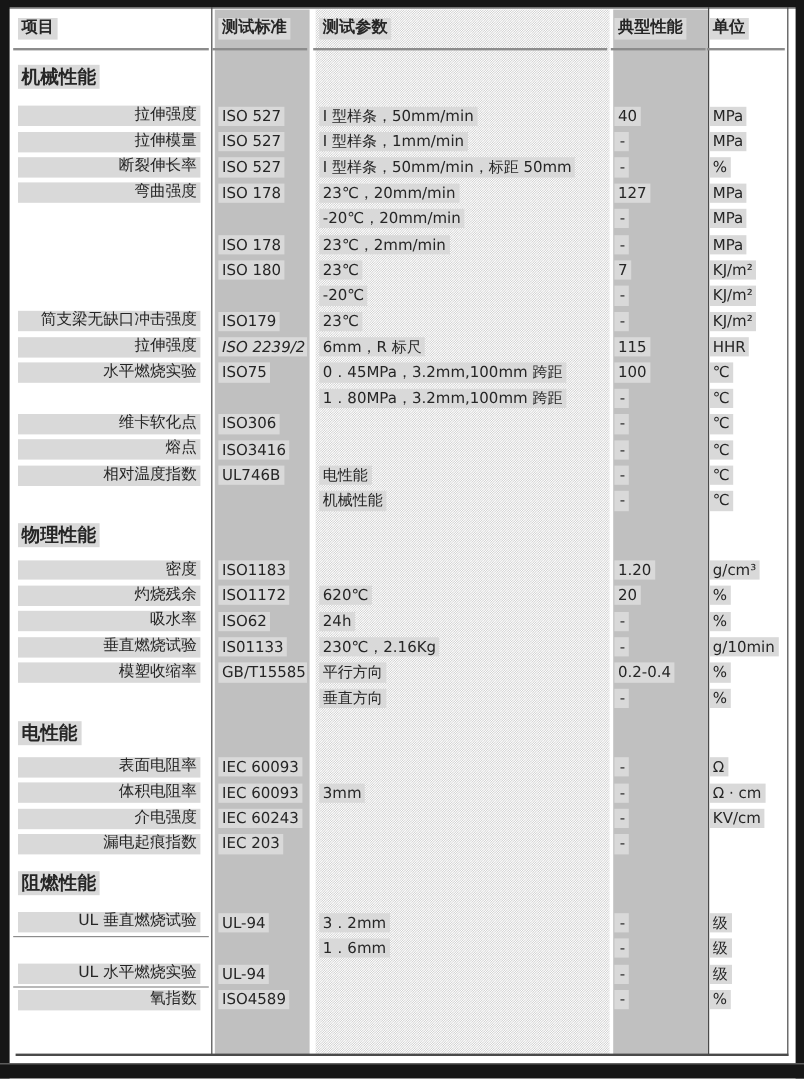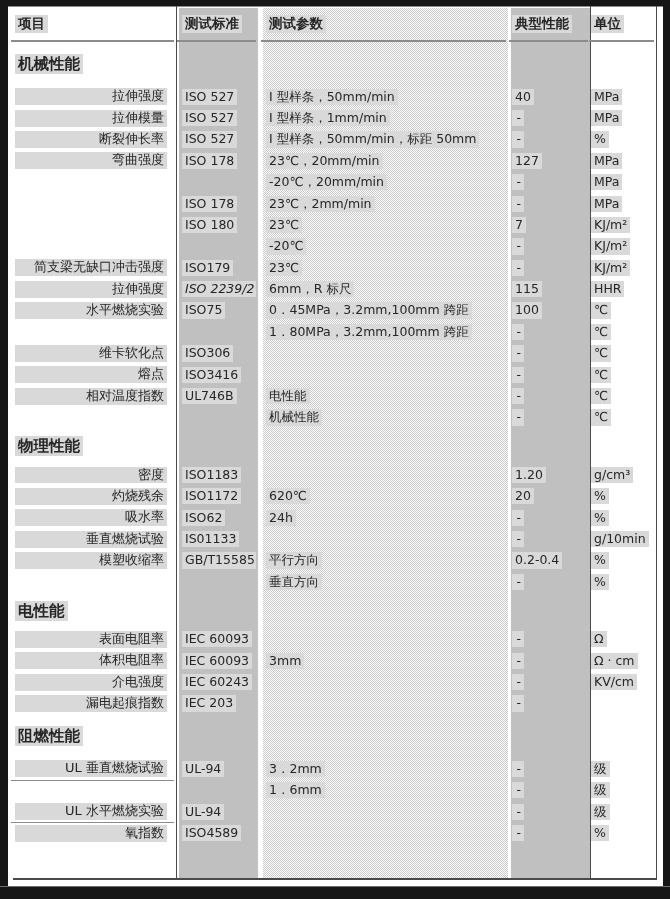--- a/index.html
+++ b/index.html
@@ -389,20 +389,23 @@
           <span class="hl">%</span>
         </div>
       </div>
       <div class="grid-row h-data">
         <div class="cell c1" style="grid-column: 1;">
           <span class="hl item-hl">垂直燃烧试验</span>
         </div>
         <div class="cell c2" style="grid-column: 3;">
           <span class="hl">IS01133</span>
         </div>
+        <div class="cell c3" style="grid-column: 5;">
+          <span class="hl">230℃，2.16Kg</span>
+        </div>
         <div class="cell c4" style="grid-column: 7;">
           <span class="hl">-</span>
         </div>
         <div class="cell c5" style="grid-column: 9;">
           <span class="hl">g/10min</span>
         </div>
       </div>
       <div class="grid-row h-data">
         <div class="cell c1" style="grid-column: 1;">
           <span class="hl item-hl">模塑收缩率</span>

